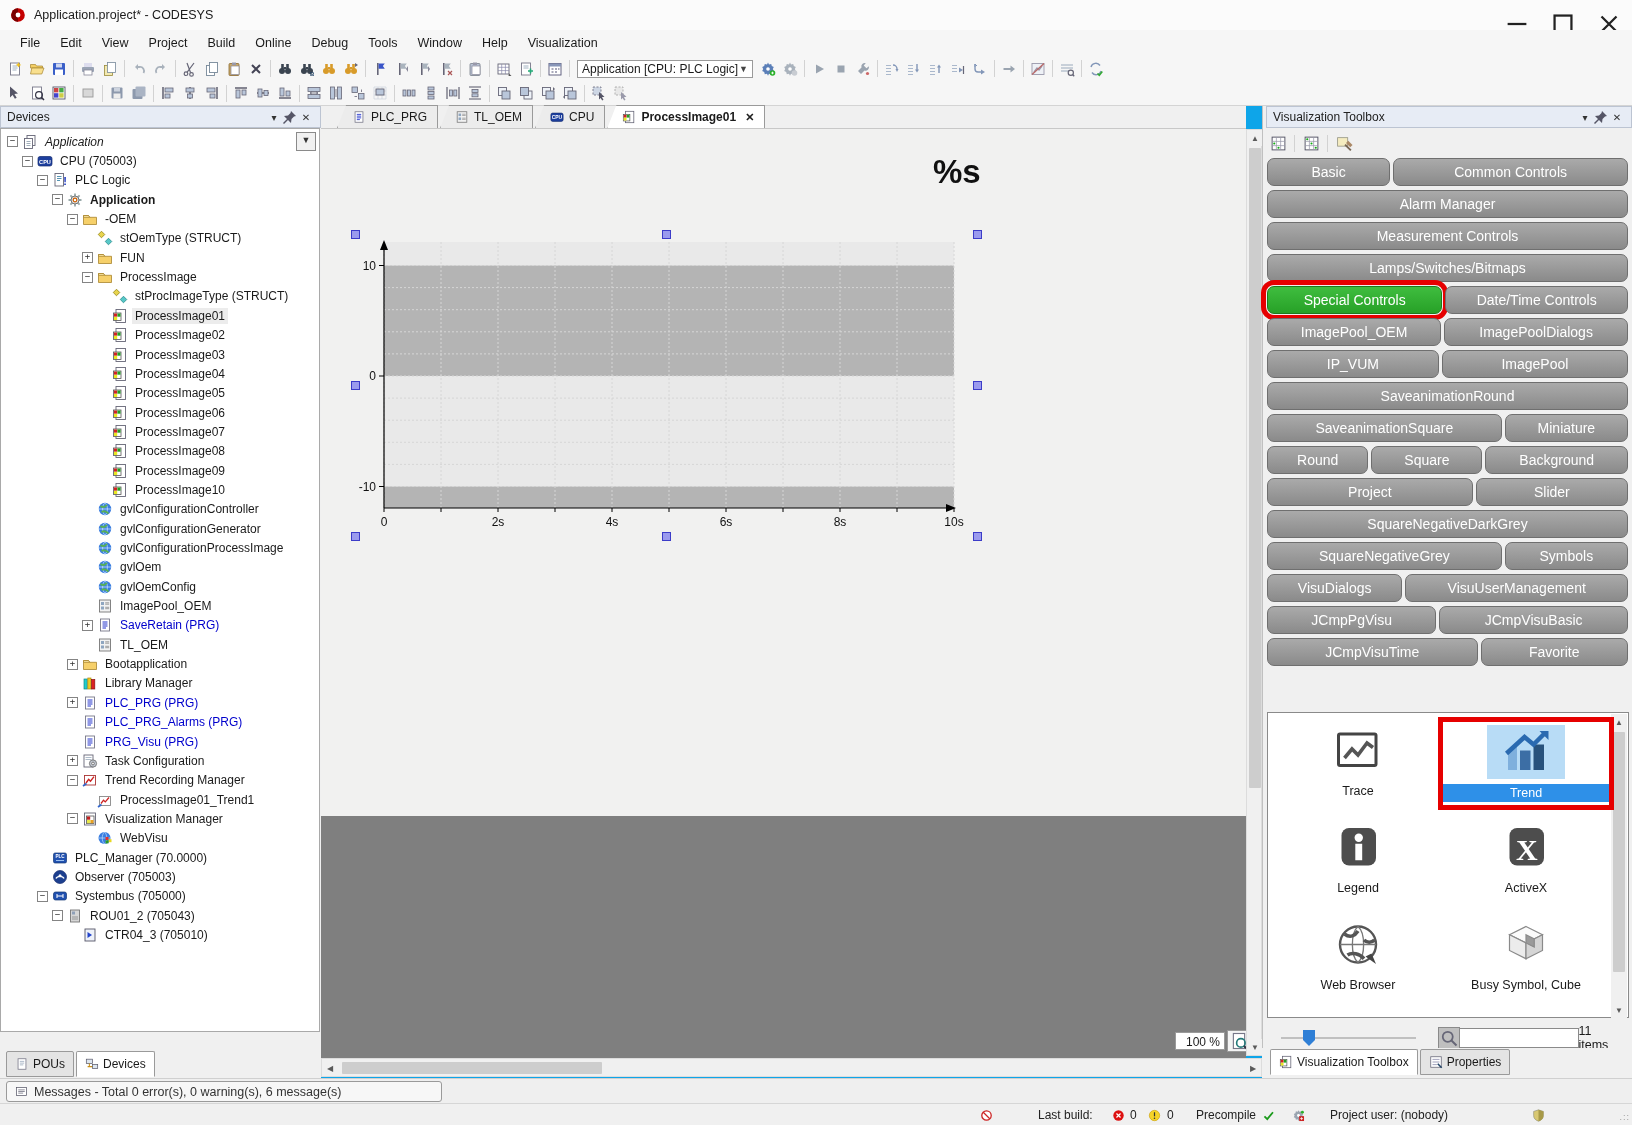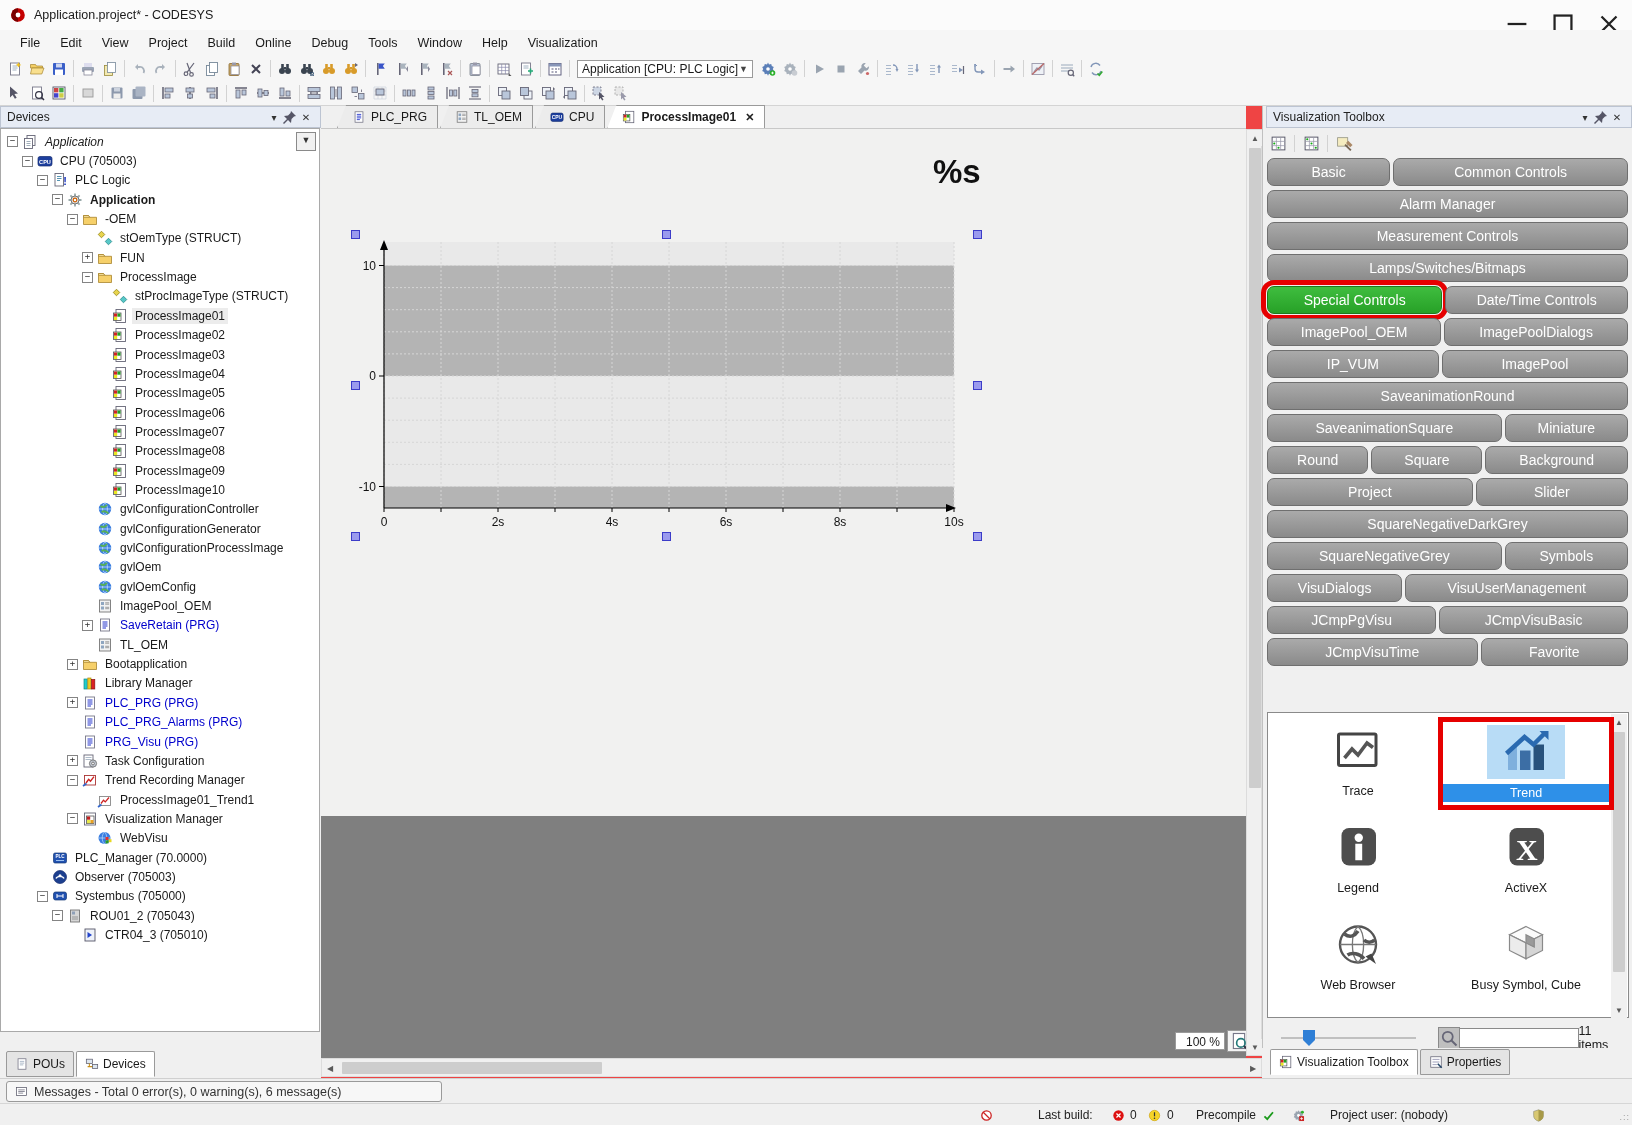--- a/index.html
+++ b/index.html
@@ -58,21 +58,21 @@
   #items-vscroll{right:1px;top:1px;width:16px;height:100%;background:#f0f0f0;}
 
   
   #devices-tabs{left:0;top:1050px;width:321px;height:28px;background:#f0f0f0;display:flex;align-items:flex-start;padding:1px 0 0 6px;box-sizing:border-box;gap:2px;}
   .btab{height:24px;display:flex;align-items:center;gap:4px;padding:0 8px;border:1px solid #9a9a9a;border-radius:2px 2px 0 0;background:#e4e4e4;font-size:12px;}
   .btab.active{background:#fff;border-bottom-color:#fff;}
   .btab svg{width:14px;height:14px;}
   #right-tabs{left:1262px;top:1048px;width:370px;height:30px;background:#f0f0f0;display:flex;align-items:flex-start;padding:1px 0 0 8px;box-sizing:border-box;gap:2px;}
 
   
-  #editor{left:321px;top:106px;width:1126px;height:972px;background:#ef4444;}
+  #editor{left:321px;top:106px;width:1126px;height:972px;background:#0ea5e9;}
   #edit-tabs{left:0;top:0;width:925px;height:23px;display:flex;align-items:flex-end;padding-left:16px;box-sizing:border-box;background:#f0f0f0;border-bottom:1px solid #c8c8c8;}
   .etab{height:22px;display:flex;align-items:center;gap:5px;padding:0 10px 0 14px;border:1px solid #9a9a9a;border-bottom:none;border-radius:0;background:#ececec;font-size:12px;clip-path:polygon(9px 0,100% 0,100% 100%,0 100%);margin-right:2px;}
   .etab svg{width:14px;height:14px;}
   .etab.active{background:#fff;font-weight:bold;}
   .etab .closex{font-size:11px;font-weight:bold;margin-left:4px;color:#222;}
   #tab-overflow{position:absolute;right:4px;top:5px;font-size:9px;color:#333;}
   #canvas{left:0;top:23px;width:925px;height:687px;background:#f1f1f0;overflow:hidden;}
   #visu-title{position:absolute;left:612px;top:24px;font-size:33px;font-weight:bold;color:#111;font-family:"Liberation Sans",sans-serif;}
   #trend-el{position:absolute;left:34px;top:105px;width:622px;height:302px;}
   .handle{position:absolute;width:9px;height:9px;background:#9b9bee;border:1.5px solid #3c3cc8;box-sizing:border-box;}

